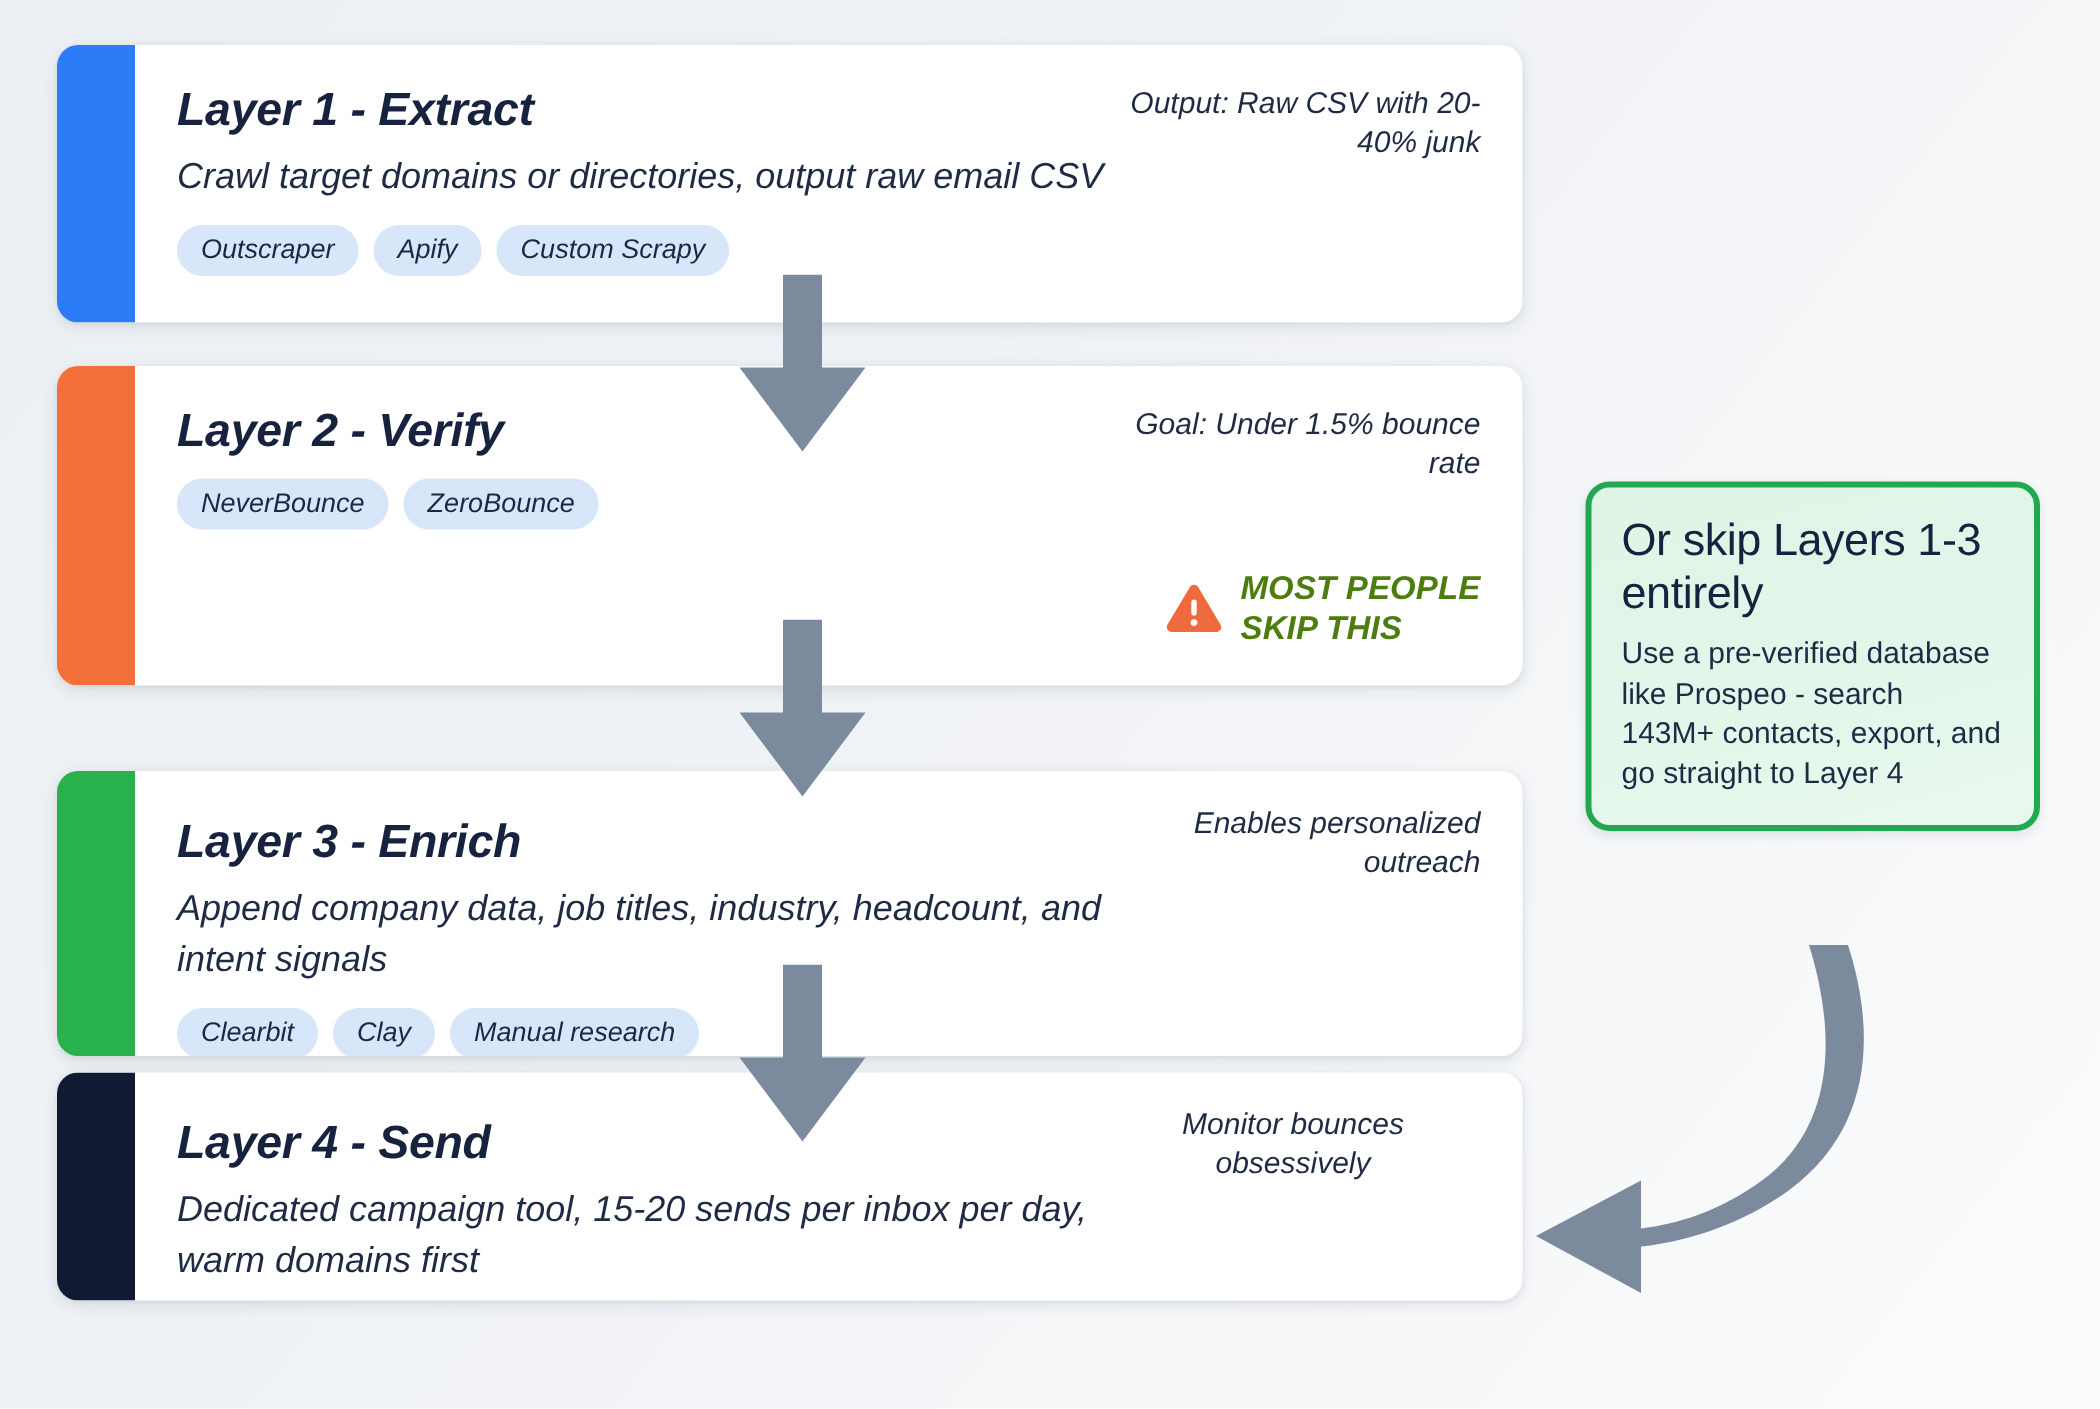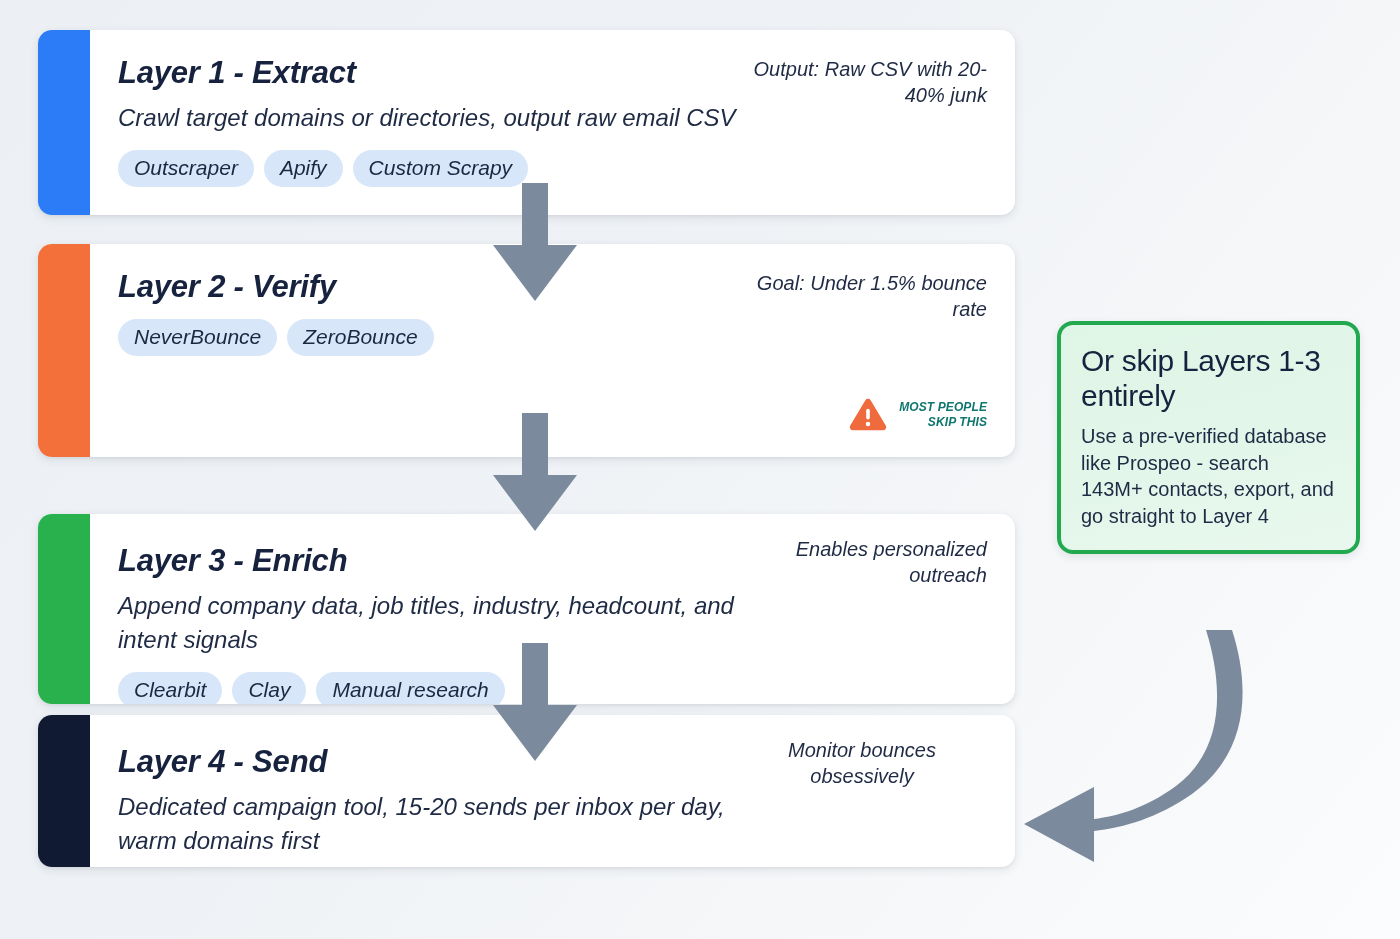--- a/index.html
+++ b/index.html
@@ -67,21 +67,21 @@
   .pill-row {
     margin-top: 15px;
     display: flex;
     gap: 10px;
     flex-wrap: wrap;
   }
 
   .pill {
     background: #d8e6fa;
     color: #1c2742;
-    font-size: 21px;
+    font-size: 18px;
     border-radius: 999px;
     padding: 6px 16px 7px 16px;
     line-height: 1.15;
     white-space: nowrap;
   }
 
   
   .card-note {
     position: absolute;
     right: 28px;
@@ -97,25 +97,25 @@
     position: absolute;
     right: 28px;
     bottom: 24px;
     display: flex;
     align-items: center;
     gap: 11px;
     justify-content: flex-end;
   }
 
   .warn-text {
-    font-size: 12px;
+    font-size: 22px;
     font-weight: bold;
-    color: #0f766e;
+    color: #4d7c0f;
     line-height: 1.22;
-    text-align: right;
+    text-align: left;
     letter-spacing: 0.1px;
   }
 
   .warn-icon { width: 40px; height: 36px; flex: 0 0 40px; display:block; }
 
   
   #callout {
     position: absolute;
     left: 1057px;
     top: 321px;

